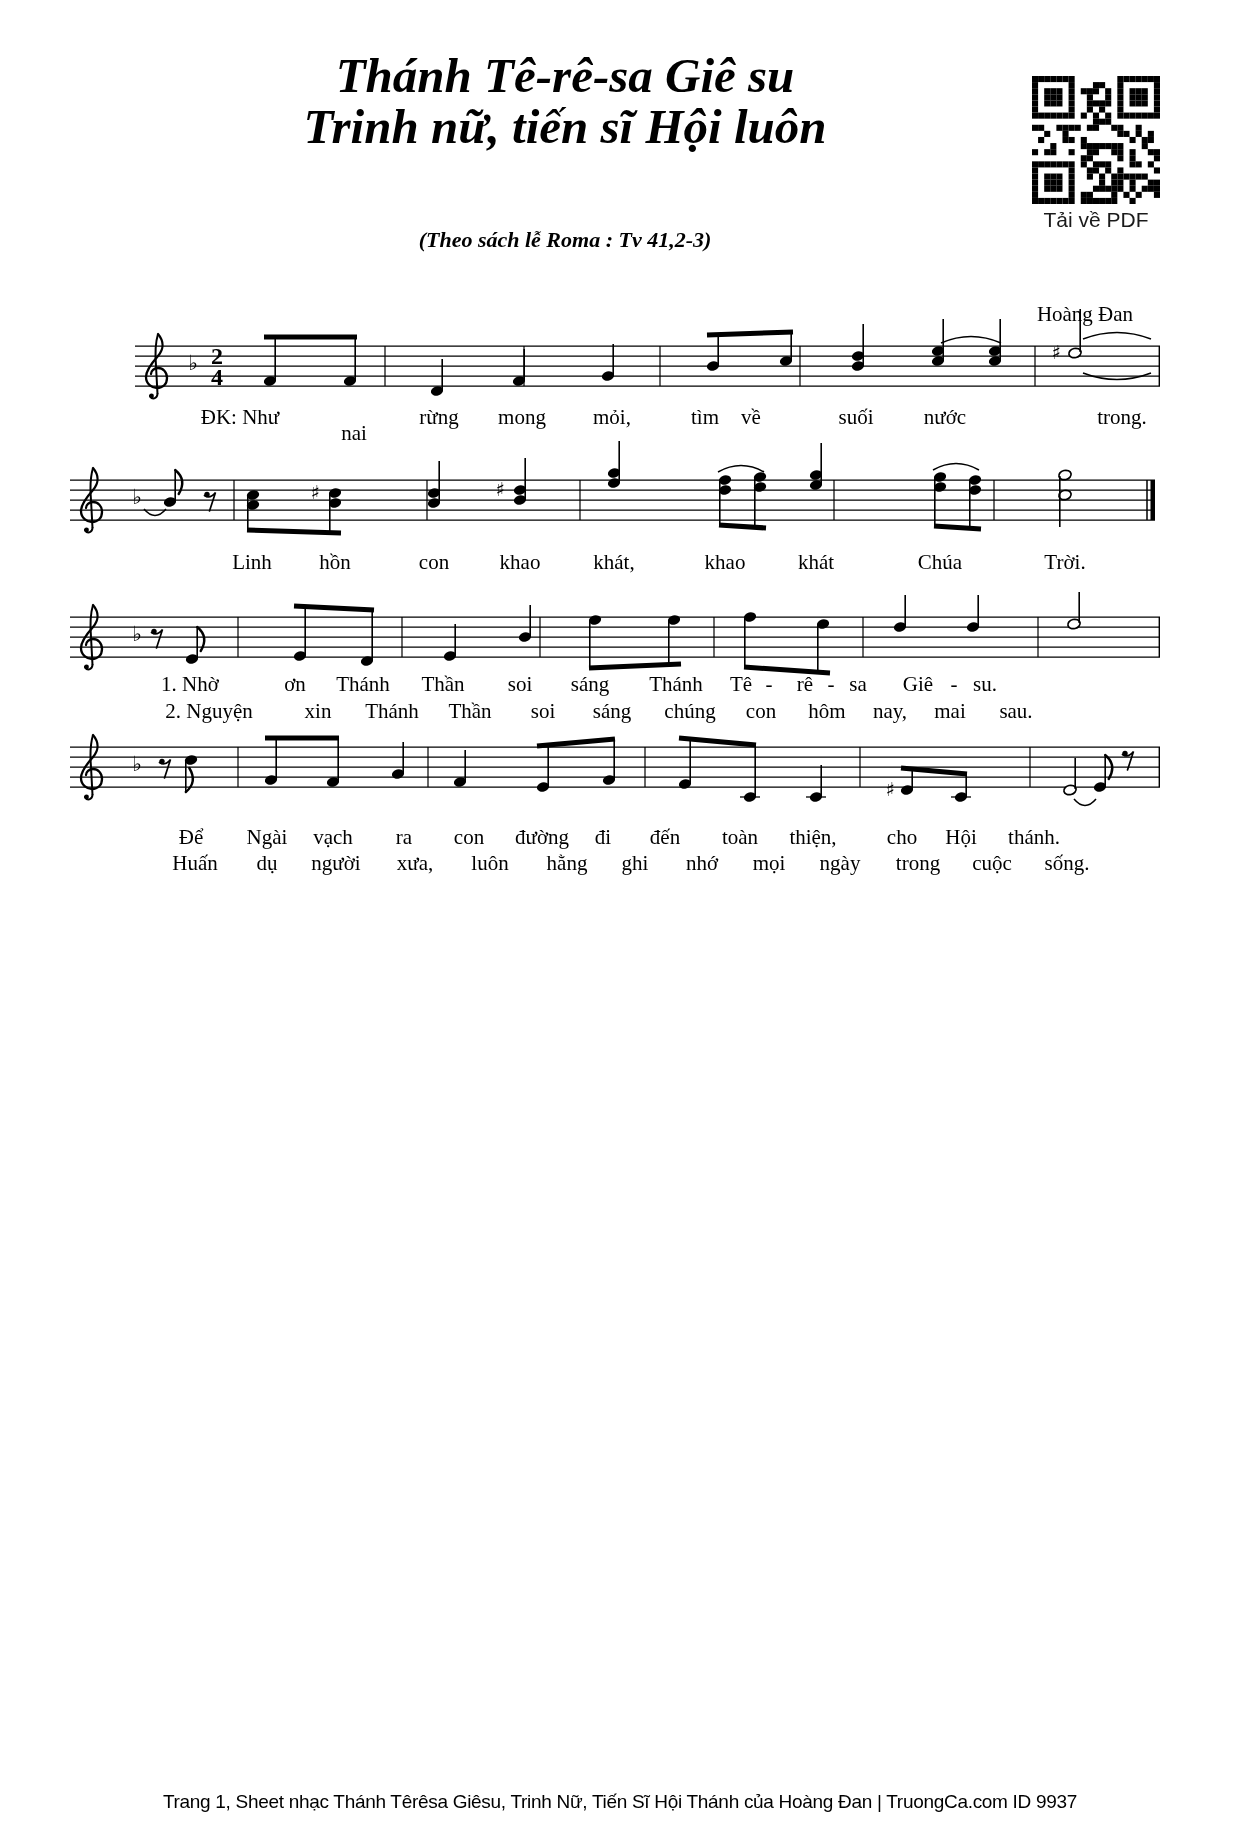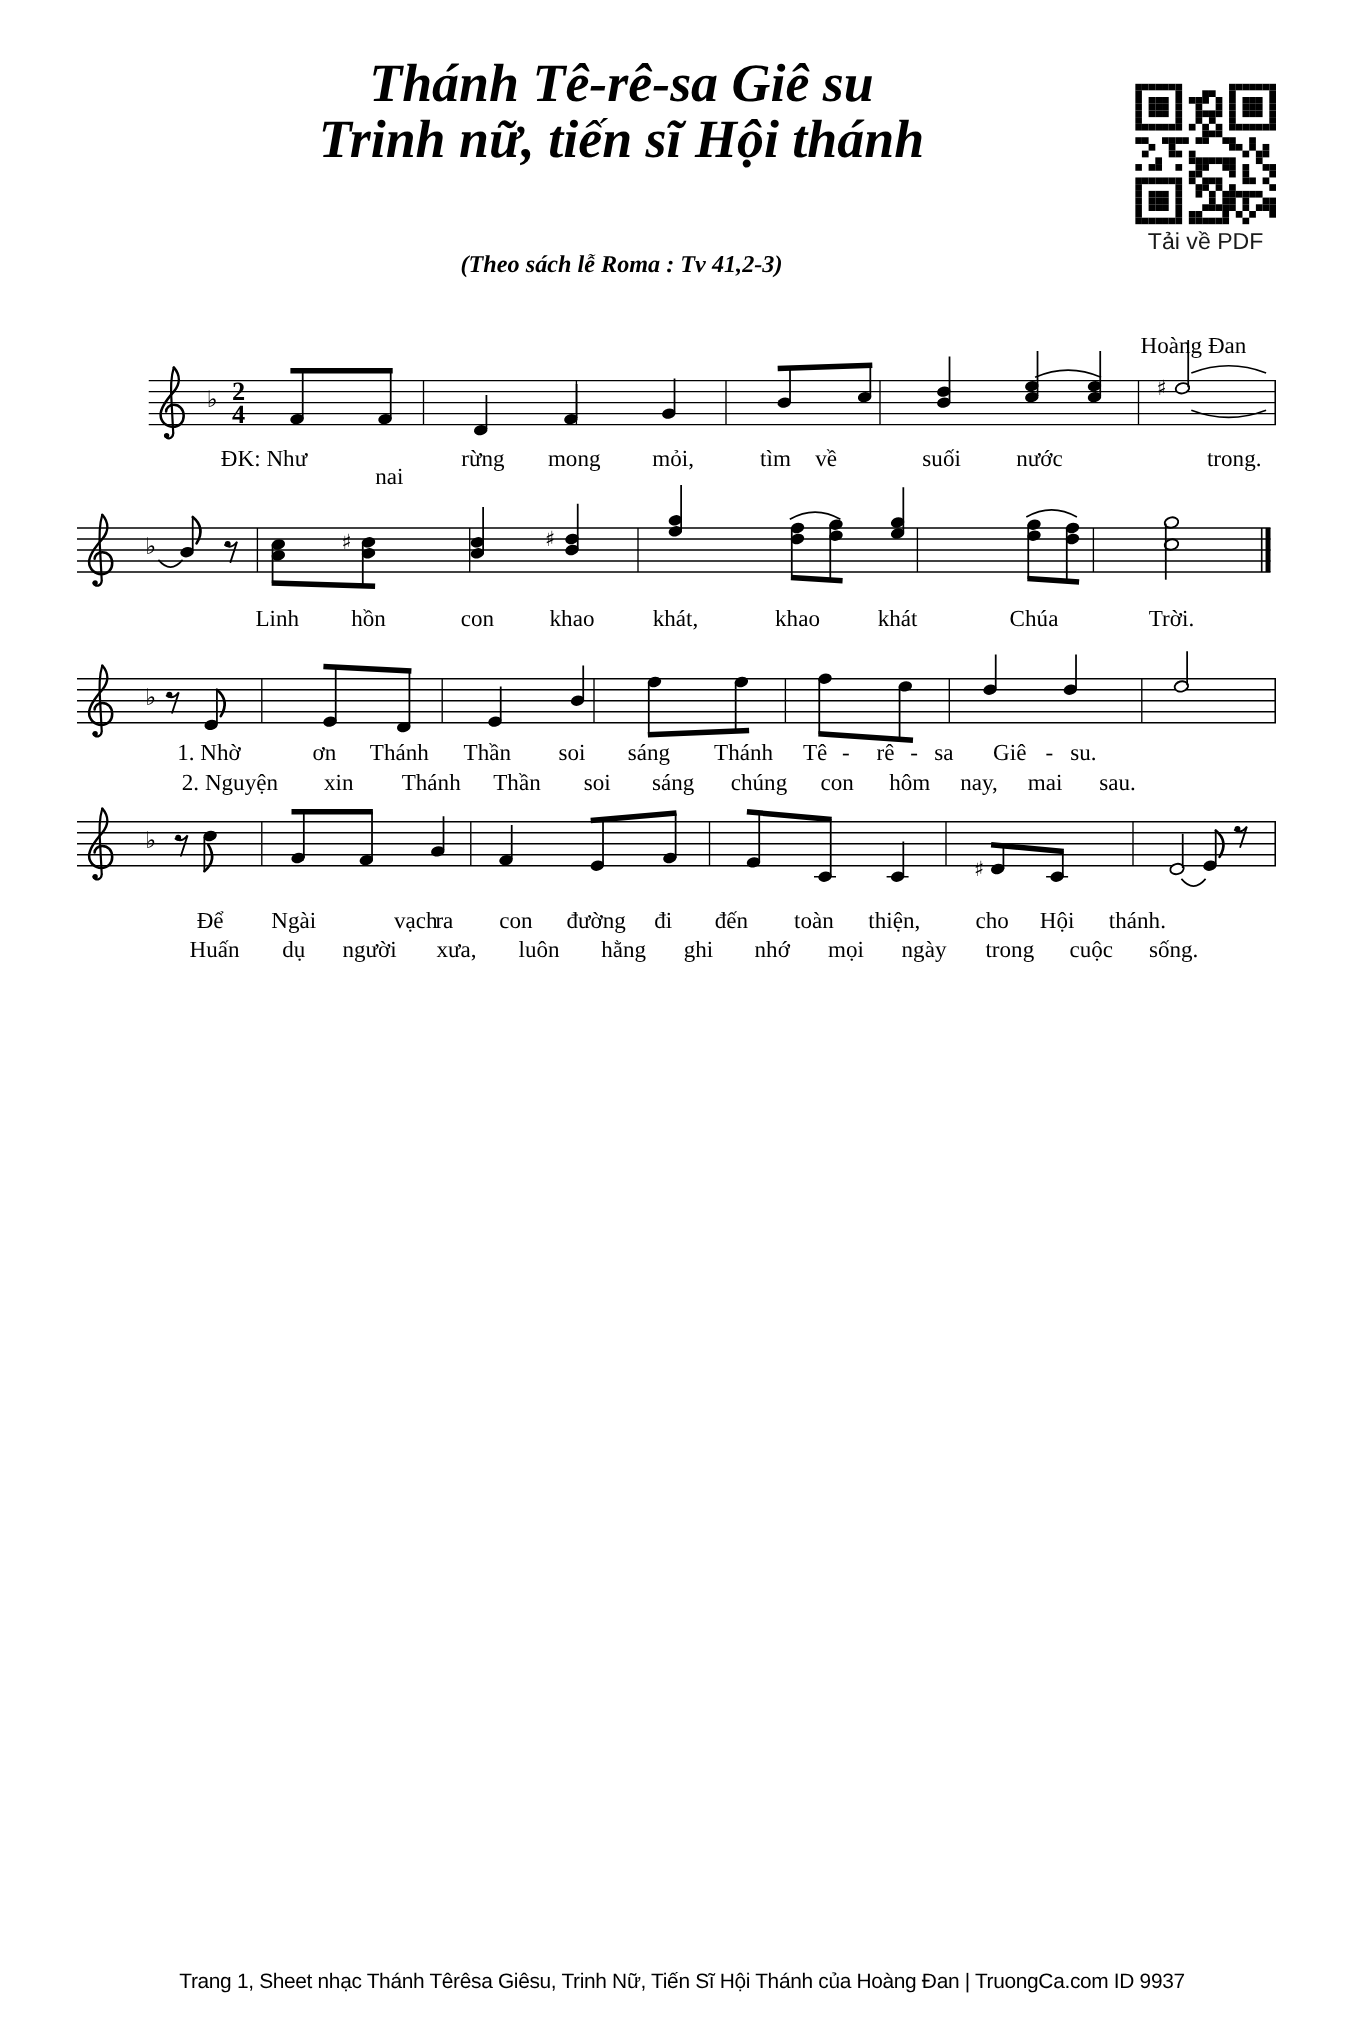--- a/index.html
+++ b/index.html
@@ -24,21 +24,21 @@
           font-family:"Liberation Sans","DejaVu Sans",sans-serif;font-size:19px;
           letter-spacing:-0.3px;color:#000;}
 </style>
 </head>
 <body>
 
 <div class="page">
 
   <div class="title-block">
     <div class="title-line">Thánh Tê-rê-sa Giê su</div>
-    <div class="title-line">Trinh nữ, tiến sĩ Hội thánh</div>
+    <div class="title-line">Trinh nữ, tiến sĩ Hội luôn</div>
   </div>
 
   <div class="source-note">(Theo sách lễ Roma : Tv 41,2-3)</div>
   <div class="composer">Hoàng Đan</div>
 
   <div class="qr-wrap">
     <svg id="qr-svg" width="128" height="128" viewBox="0 0 126 126">
         <rect x="60" y="6" width="6" height="6" fill="#000"></rect>
         <rect x="66" y="6" width="6" height="6" fill="#000"></rect>
         <rect x="48" y="12" width="6" height="6" fill="#000"></rect>
@@ -471,21 +471,21 @@
           <span style="left: 671px;">Tê</span>
           <span style="left: 699px;">-</span>
           <span style="left: 735px;">rê</span>
           <span style="left: 761px;">-</span>
           <span style="left: 788px;">sa</span>
           <span style="left: 848px;">Giê</span>
           <span style="left: 884px;">-</span>
           <span style="left: 915px; text-align: center;">su.</span>
         </div><div class="lyric-line" style="top: 127px;">
           <span style="left: 139px;">2. Nguyện</span>
-          <span style="left: 238px;">xin</span>
+          <span style="left: 248px;">xin</span>
           <span style="left: 322px;">Thánh</span>
           <span style="left: 400px;">Thần</span>
           <span style="left: 473px;">soi</span>
           <span style="left: 542px;">sáng</span>
           <span style="left: 620px;">chúng</span>
           <span style="left: 691px;">con</span>
           <span style="left: 757px;">hôm</span>
           <span style="left: 820px;">nay,</span>
           <span style="left: 880px;">mai</span>
           <span style="left: 946px;">sau.</span>
@@ -551,21 +551,21 @@
           <path d="M 1035.2 53 C 1043.7 60 1044.2 68 1038.7 77" fill="none" stroke="#000000" stroke-width="2.4" stroke-linecap="round"></path>
           <path d="M 1004 97 Q 1015 110 1026 97" fill="none" stroke="#000000" stroke-width="1.5"></path>
           <text x="820" y="94" font-size="19" fill="#000000" text-anchor="middle" font-family="'DejaVu Sans',sans-serif">♯</text>
           <circle cx="92" cy="59.5" r="2.7" fill="#000000"></circle>
           <path d="M 89.5 60.5 Q 95 64.5 100.5 57.5 L 94.5 76" fill="none" stroke="#000000" stroke-width="1.7" stroke-linecap="round"></path>
           <circle cx="1055" cy="51.5" r="2.7" fill="#000000"></circle>
           <path d="M 1052.5 52.5 Q 1058 56.5 1063.5 49.5 L 1057.5 68" fill="none" stroke="#000000" stroke-width="1.7" stroke-linecap="round"></path>
         </svg><div class="lyric-line" style="top: 123px;">
           <span style="left: 121px;">Để</span>
           <span style="left: 197px;">Ngài</span>
-          <span style="left: 263px; margin-left: 45px;">vạch</span>
+          <span style="left: 263px;">vạch</span>
           <span style="left: 334px;">ra</span>
           <span style="left: 399px;">con</span>
           <span style="left: 472px;">đường</span>
           <span style="left: 533px;">đi</span>
           <span style="left: 595px;">đến</span>
           <span style="left: 670px;">toàn</span>
           <span style="left: 743px;">thiện,</span>
           <span style="left: 832px;">cho</span>
           <span style="left: 891px;">Hội</span>
           <span style="left: 964px;">thánh.</span>

